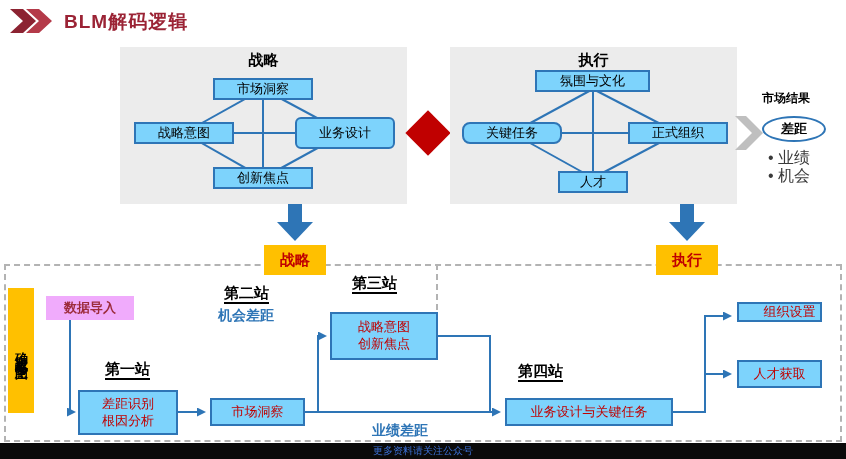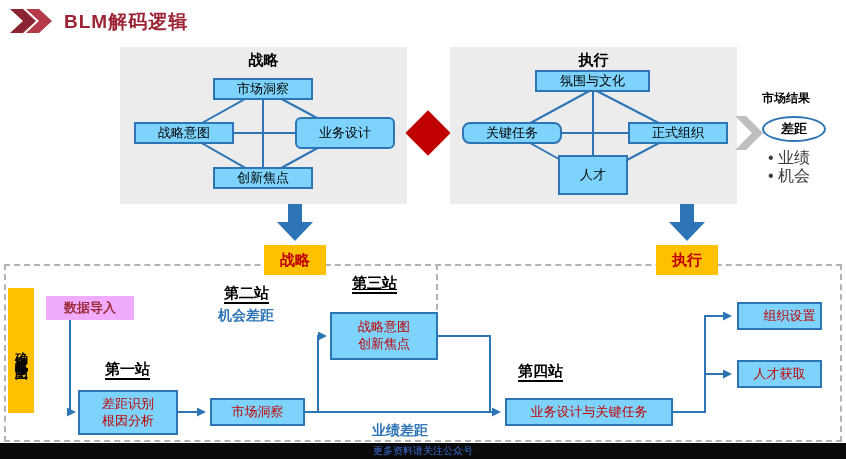--- a/index.html
+++ b/index.html
@@ -77,21 +77,21 @@
         <line x1="62" y1="86" x2="143" y2="131"></line>
         <line x1="228" y1="86" x2="143" y2="131"></line>
         <line x1="143" y1="42" x2="143" y2="131"></line>
         <line x1="62" y1="86" x2="228" y2="86"></line>
       </g>
     </svg>
     <div class="panel-title">执行</div>
     <div class="abs gold-box" style="left:85px;top:23px;width:115px;height:22px;">氛围与文化</div>
     <div class="abs gold-box" style="left:12px;top:75px;width:100px;height:22px;border-radius:8px;">关键任务</div>
     <div class="abs gold-box" style="left:178px;top:75px;width:100px;height:22px;text-align:right;">正式组织</div>
-    <div class="abs gold-box" style="left:108px;top:108px;width:70px;height:40px;">人才</div>
+    <div class="abs gold-box" style="left:108px;top:124px;width:70px;height:22px;">人才</div>
   </div>
 
   <svg class="abs" style="left:735px;top:116px;" width="28" height="34" viewBox="0 0 28 34">
     <polygon points="0,0 11,0 28,17 11,34 0,34 17,17" fill="#BFBFBF"></polygon>
   </svg>
 
   <div class="abs mr-title" style="left:762px;top:90px;">市场结果</div>
   <div class="abs gap-ellipse" style="left:762px;top:116px;width:64px;height:26px;">差距</div>
   <div class="abs bullet" style="left:768px;top:148px;">业绩</div>
   <div class="abs bullet" style="left:768px;top:166px;">机会</div>
@@ -132,21 +132,21 @@
     <span>确定战略意图</span>
   </div>
 
   <div class="abs pink-box" style="left:46px;top:296px;width:88px;height:24px;">数据导入</div>
 
   <div class="abs station-title" style="left:224px;top:284px;">
     <span>第二站</span>
   </div>
   <div class="abs blue-text" style="left:218px;top:307px;text-align:right;">机会差距</div>
 
-  <div class="abs station-title" style="left:352px;top:274px;text-decoration:underline;">
+  <div class="abs station-title" style="left:352px;top:274px;">
     <span>第三站</span>
   </div>
   <div class="abs gold-box flow-box" style="left:330px;top:312px;width:108px;height:48px;">
     <div>
       <span class="ln">战略意图</span>
       <span class="ln">创新焦点</span>
     </div>
   </div>
 
   <div class="abs station-title" style="left:105px;top:360px;">
@@ -161,20 +161,20 @@
 
   <div class="abs gold-box flow-box" style="left:210px;top:398px;width:95px;height:28px;">市场洞察</div>
 
   <div class="abs station-title" style="left:518px;top:362px;">
     <span>第四站</span>
   </div>
   <div class="abs gold-box flow-box" style="left:505px;top:398px;width:168px;height:28px;">业务设计与关键任务</div>
 
   <div class="abs blue-text" style="left:372px;top:422px;">业绩差距</div>
 
-  <div class="abs gold-box flow-box" style="left:737px;top:302px;width:85px;height:28px;padding-left:20px;">组织设置</div>
+  <div class="abs gold-box flow-box" style="left:737px;top:302px;width:85px;height:20px;padding-left:20px;">组织设置</div>
   <div class="abs gold-box flow-box" style="left:737px;top:360px;width:85px;height:28px;">人才获取</div>
 
   <div class="abs footer">
     <span>更多资料请关注公众号</span>
   </div>
 
 </div>
 
 </body></html>

